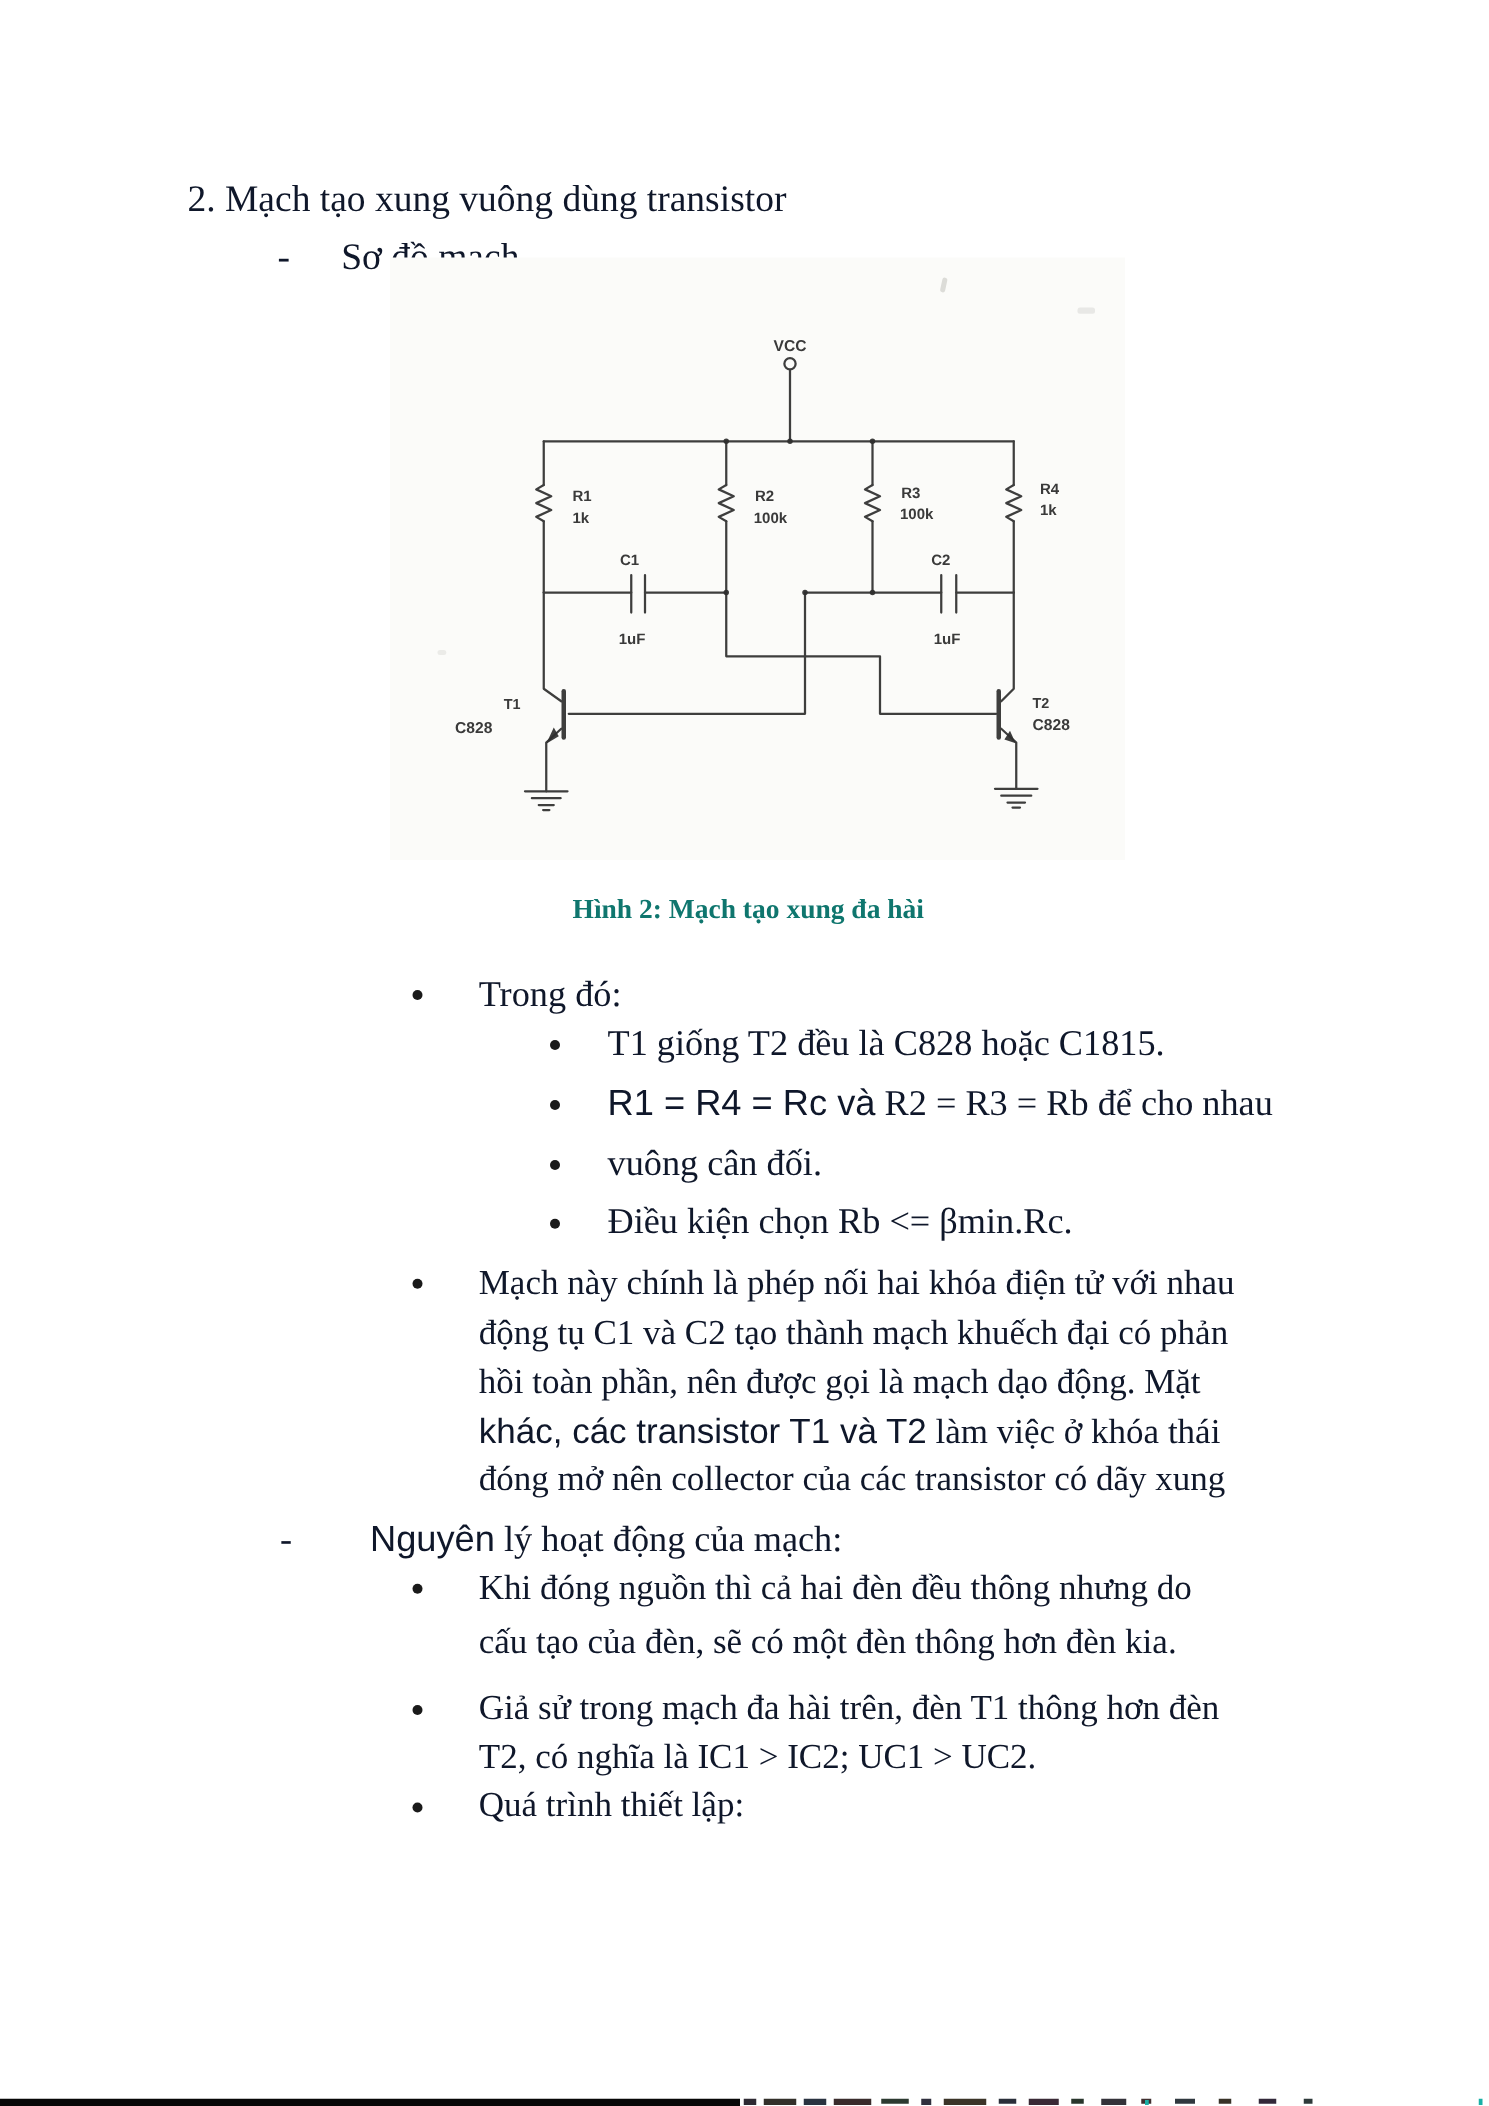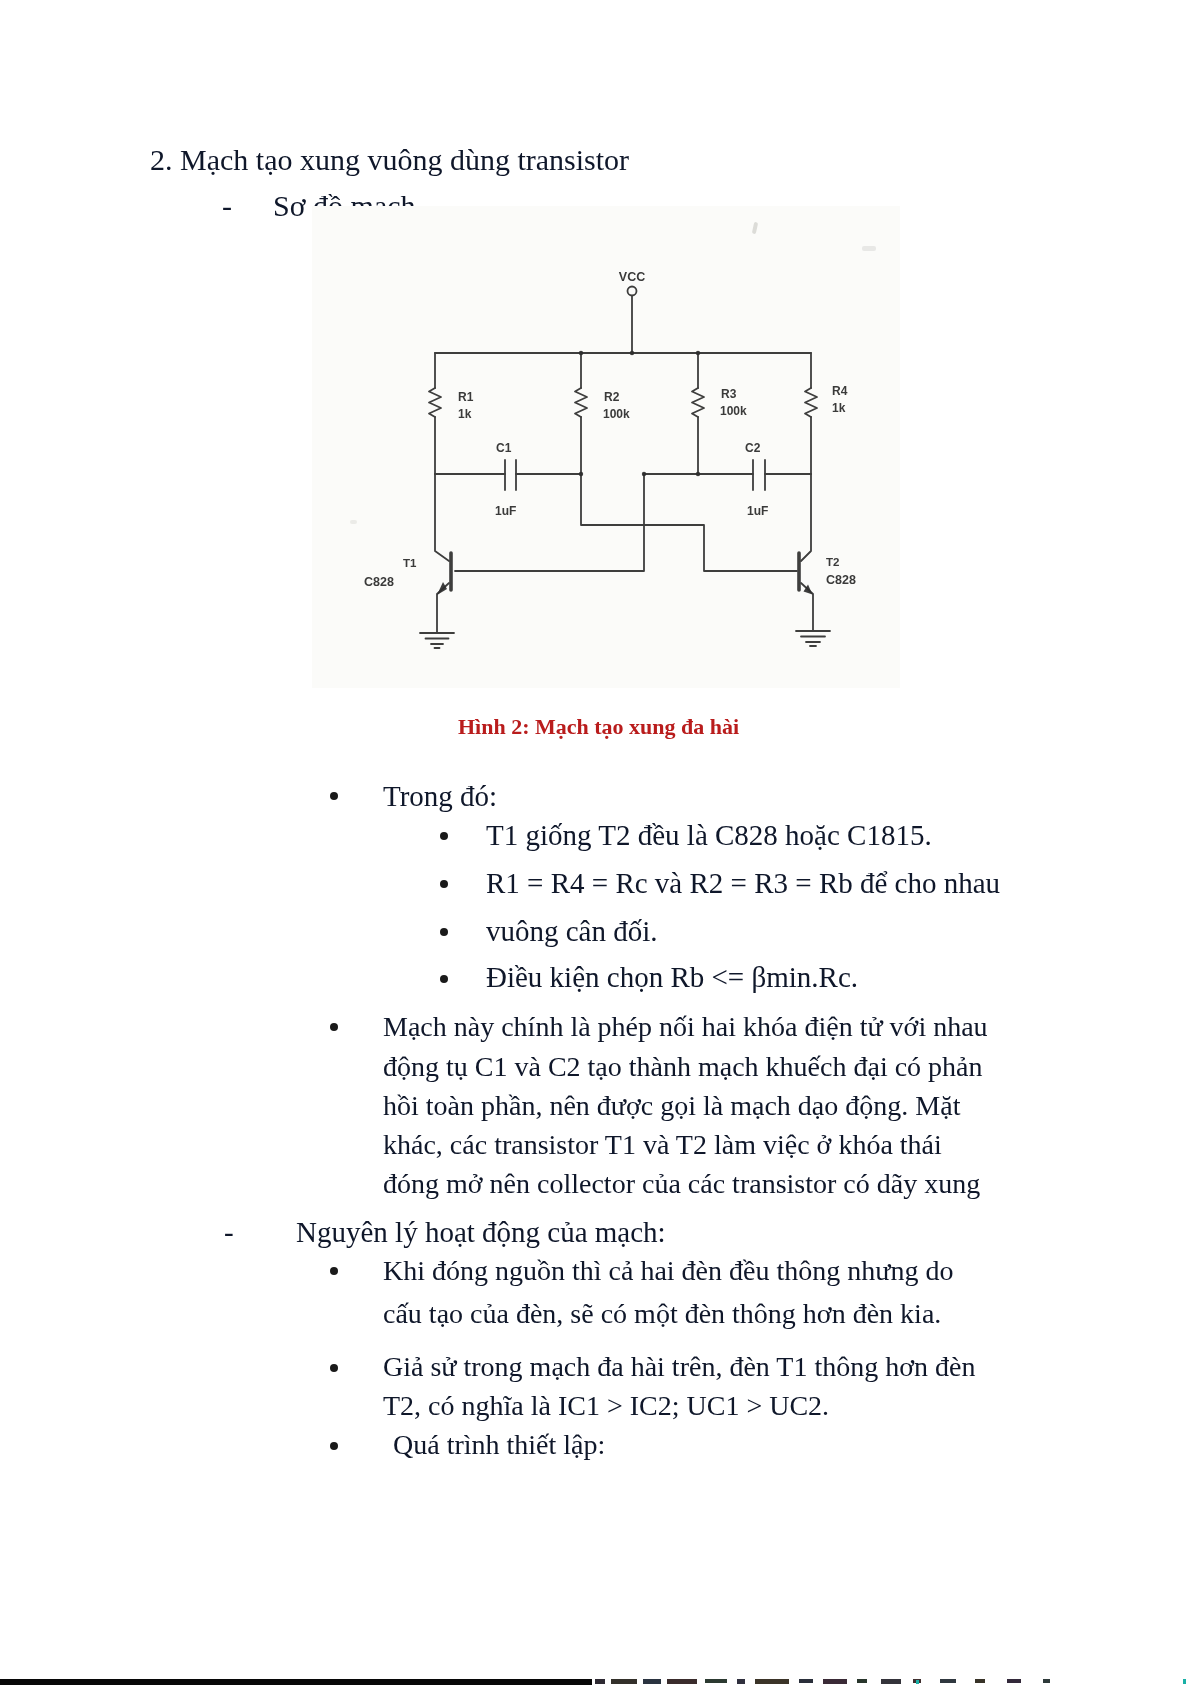--- a/index.html
+++ b/index.html
@@ -4,23 +4,23 @@
 <style>
   html,body{margin:0;padding:0}
   body{
     width:1191px;height:1685px;position:relative;overflow:hidden;
     background:#ffffff;color:#161616;
     font-family:"Liberation Serif","DejaVu Serif",serif;
   }
   .t{position:absolute;white-space:nowrap;font-size:28px;line-height:1.15;color:#0f172a}
   .fs29{font-size:29px}
   .fs30{font-size:30px}
-  .sans{font-family:Liberation Serif, serif}
+  .sans{font-family:Liberation Sans, sans-serif}
   .dot{position:absolute;width:8px;height:8px;border-radius:50%;background:#1a1a1a}
-  .caption{position:absolute;white-space:nowrap;font-weight:700;font-size:22px;color:#b91c1c}
+  .caption{position:absolute;white-space:nowrap;font-weight:700;font-size:22px;color:#0f766e}
   .fig-bg{position:absolute;left:312px;top:206px;width:588px;height:482px;background:#fbfbf9}
   .speck{position:absolute;background:#dcdcd8;border-radius:2px}
   svg text{font-family:"Liberation Sans","DejaVu Sans",sans-serif;font-weight:700;fill:#3a3a3a}
   .footer-black{position:absolute;left:0;top:1679px;width:592px;height:6px;background:#070707}
   .noise{position:absolute;top:1679px;height:5px}
   .nz{position:absolute;top:0}
 </style>
 </head>
 <body>
 
@@ -140,21 +140,21 @@
 
 <div class="dot" style="left:330px;top:1267px"></div>
 <div class="t" style="left:383px;top:1255px">Khi đóng nguồn thì cả hai đèn đều thông nhưng do</div>
 <div class="t" style="left:383px;top:1298px">cấu tạo của đèn, sẽ có một đèn thông hơn đèn kia.</div>
 
 <div class="dot" style="left:330px;top:1364px"></div>
 <div class="t" style="left:383px;top:1351px">Giả sử trong mạch đa hài trên, đèn T1 thông hơn đèn</div>
 <div class="t" style="left:383px;top:1390px">T2, có nghĩa là IC1 &gt; IC2; UC1 &gt; UC2.</div>
 
 <div class="dot" style="left:330px;top:1442px"></div>
-<div class="t" style="left:393px;top:1429px">Quá trình thiết lập:</div>
+<div class="t" style="left:383px;top:1429px">Quá trình thiết lập:</div>
 
 <div class="footer-black"></div>
 <div class="noise" style="left:595px;width:560px">
   <div class="nz" style="left:0;width:10px;height:5px;background:#2e2a33"></div>
   <div class="nz" style="left:16px;width:26px;height:5px;background:#33302a"></div>
   <div class="nz" style="left:48px;width:18px;height:5px;background:#2a3340"></div>
   <div class="nz" style="left:72px;width:30px;height:5px;background:#3a2c2c"></div>
   <div class="nz" style="left:110px;width:22px;height:4px;background:#2c3a31"></div>
   <div class="nz" style="left:142px;width:8px;height:5px;background:#30303e"></div>
   <div class="nz" style="left:160px;width:34px;height:5px;background:#3b3428"></div>

